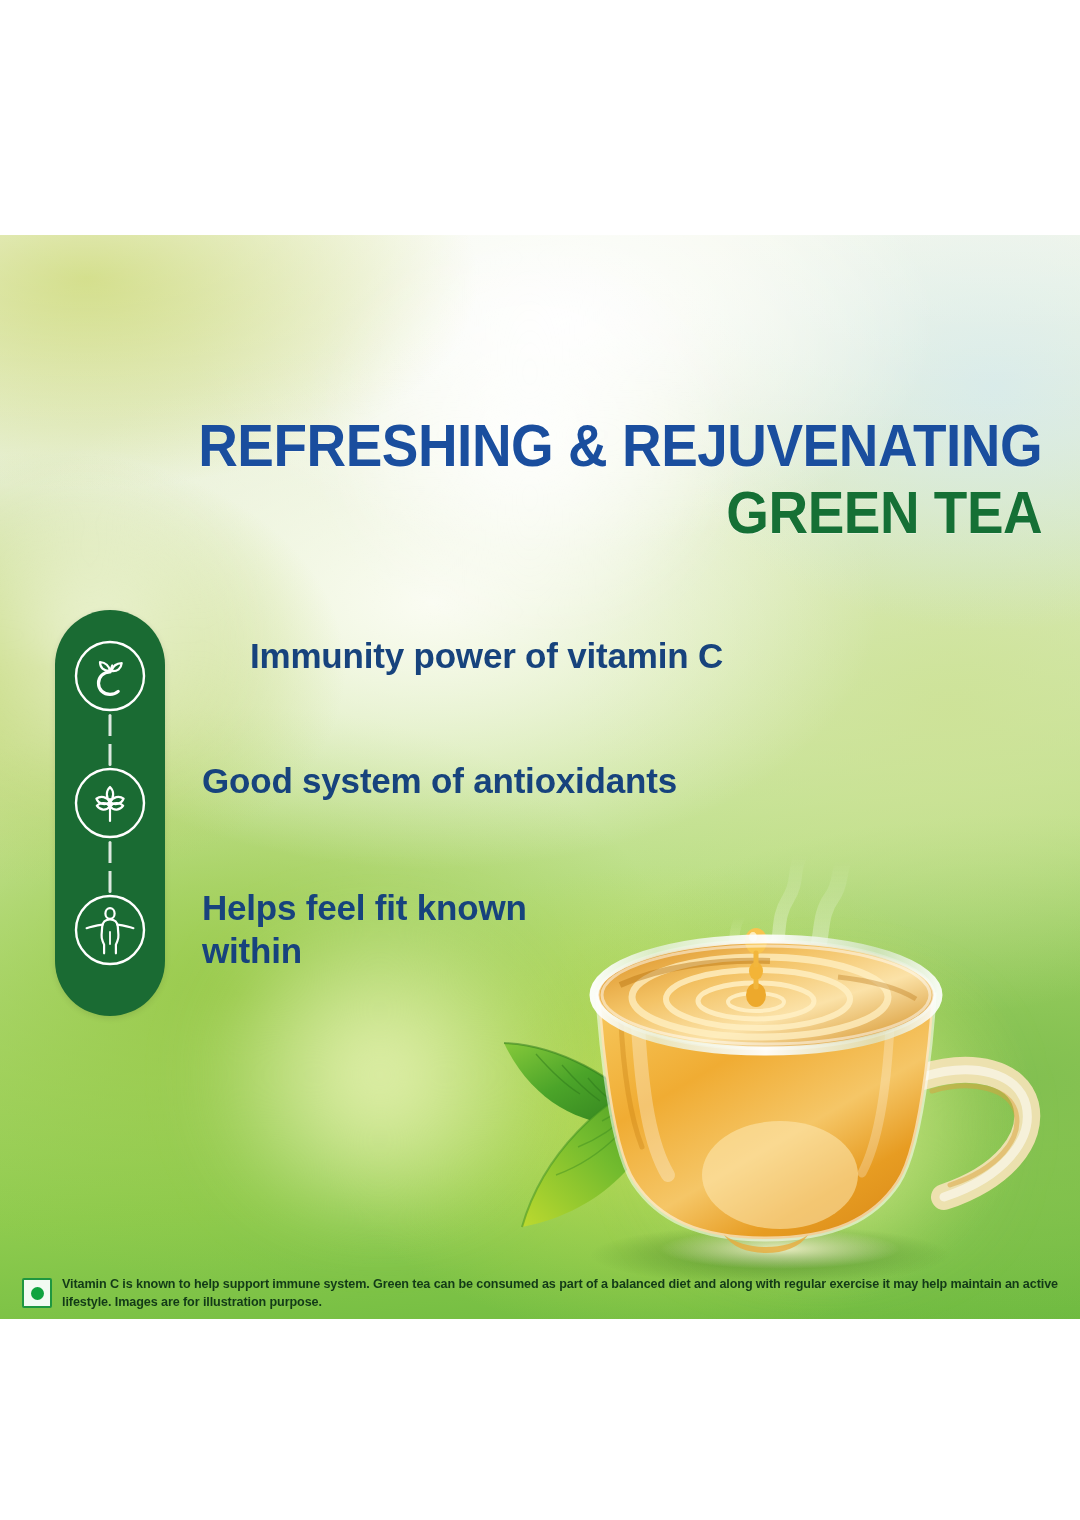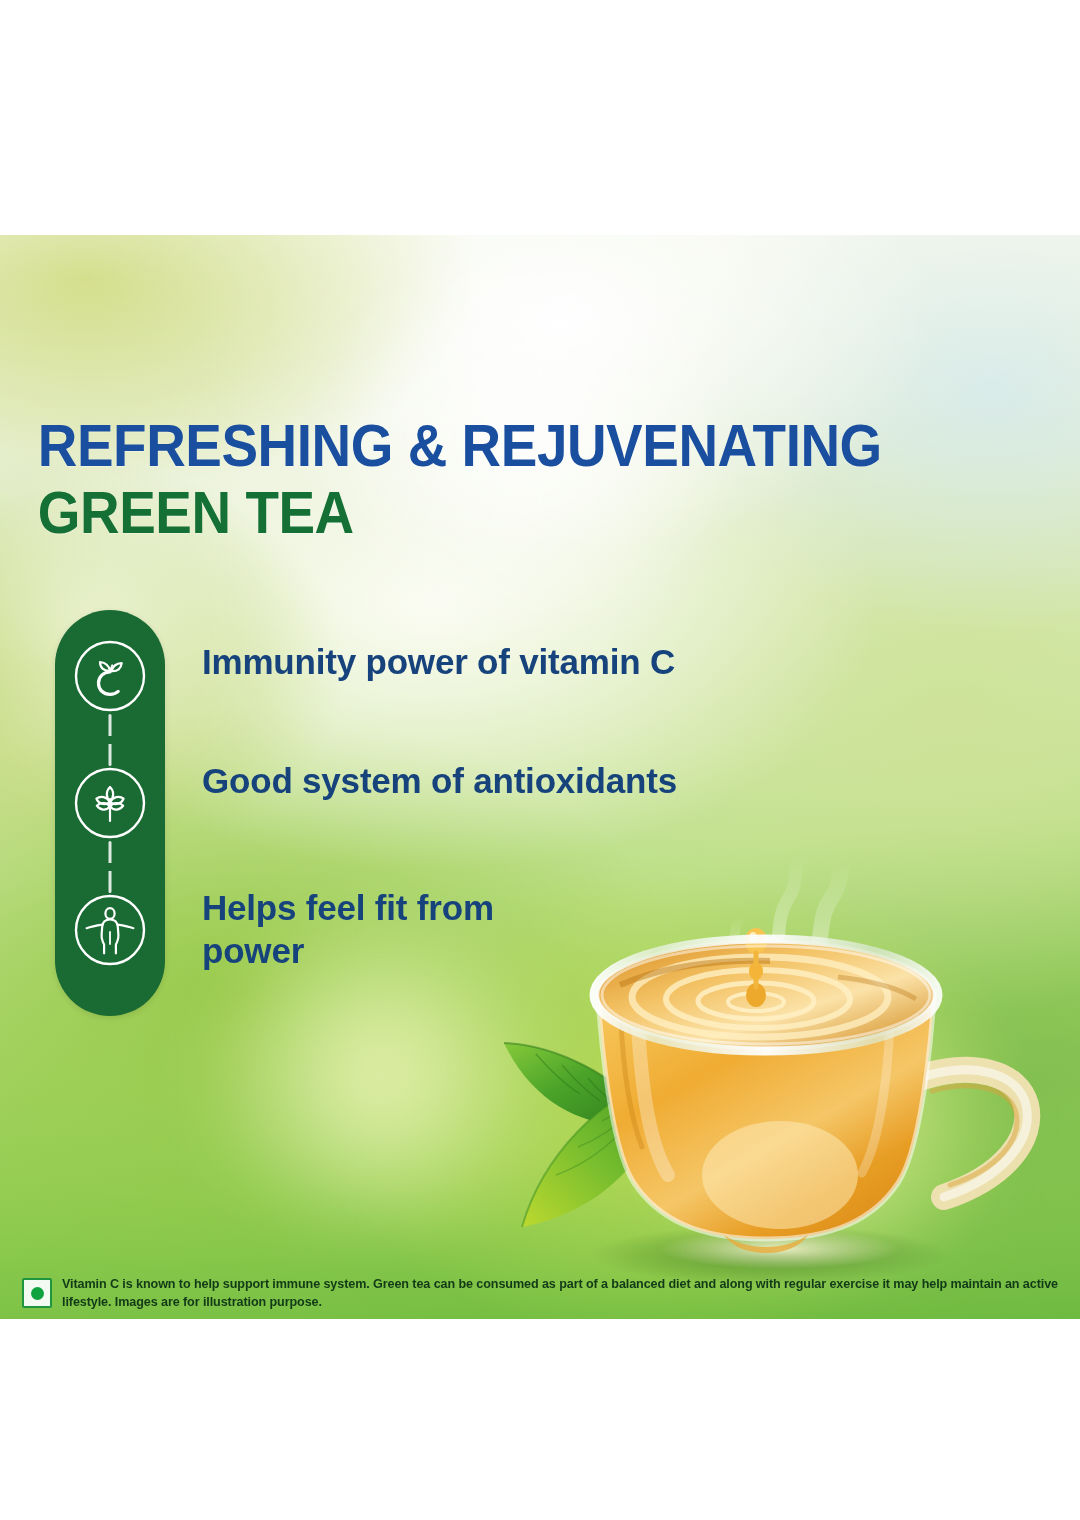--- a/index.html
+++ b/index.html
@@ -97,21 +97,21 @@
     inset: 0;
     background: linear-gradient(180deg, rgba(255,255,255,.25) 0%, rgba(255,255,255,0) 18%);
   }
 
   
   .headline {
     position: absolute;
     left: 0;
     top: 182px;
     width: 1080px;
-    text-align: left;
+    text-align: right;
     line-height: 1.0;
   }
   .headline-line1 {
     display: block;
     font-size: 59px;
     font-weight: bold;
     letter-spacing: -0.5px;
     color: #1a4e9e;
     transform: scaleX(.93);
     text-shadow: 0 1px 0 rgba(255,255,255,.35);
@@ -174,21 +174,21 @@
   }
   .benefit {
     position: absolute;
     left: 0;
     font-size: 35px;
     font-weight: bold;
     color: #17437d;
     line-height: 1.22;
     letter-spacing: -0.2px;
   }
-  .benefit.b0 { top: 8px; }
+  .benefit.b0 { top: 2px; margin-left: 48px; }
   .benefit.b1 { top: 127px; }
   .benefit.b2 { top: 254px; width: 340px; }
 
   
   .hero {
     position: absolute;
     left: 470px;
     top: 610px;
     width: 610px;
     height: 474px;
@@ -287,21 +287,21 @@
           <path d="M38 27.5c-4.6 0-7.4 2.8-7.8 7.2l-.6 8.2c-.2 2.6.3 4.4 1.1 6.4l1.4 3.4v8.6M38 27.5c4.6 0 7.4 2.8 7.8 7.2l.6 8.2c.2 2.6-.3 4.4-1.1 6.4l-1.4 3.4v8.6" fill="none" stroke="#ffffff" stroke-width="2.2" stroke-linecap="round" stroke-linejoin="round"></path>
           <path d="M30.6 32.6C25.4 33.4 19 34.6 14.6 36.2M45.4 32.6c5.2.8 11.6 2 16 3.6" fill="none" stroke="#ffffff" stroke-width="2.2" stroke-linecap="round"></path>
           <path d="M38 40v12" fill="none" stroke="#ffffff" stroke-width="1.8" stroke-linecap="round"></path>
         </svg>
       </div>
     </div>
 
     <div class="benefits">
       <div class="benefit b0">Immunity power of vitamin C</div>
       <div class="benefit b1">Good system of antioxidants</div>
-      <div class="benefit b2">Helps feel fit from power</div>
+      <div class="benefit b2">Helps feel fit known within</div>
     </div>
 
     <div class="hero">
       <svg viewBox="0 0 610 474">
         <defs>
           <linearGradient id="teaFill" x1="0" y1="0" x2="0" y2="1">
             <stop offset="0%" stop-color="#f0b githubusercontent" stop-opacity="0"></stop>
           </linearGradient>
           <linearGradient id="teaBody" x1="0.1" y1="0" x2="0.9" y2="1">
             <stop offset="0%" stop-color="#f6c559"></stop>

